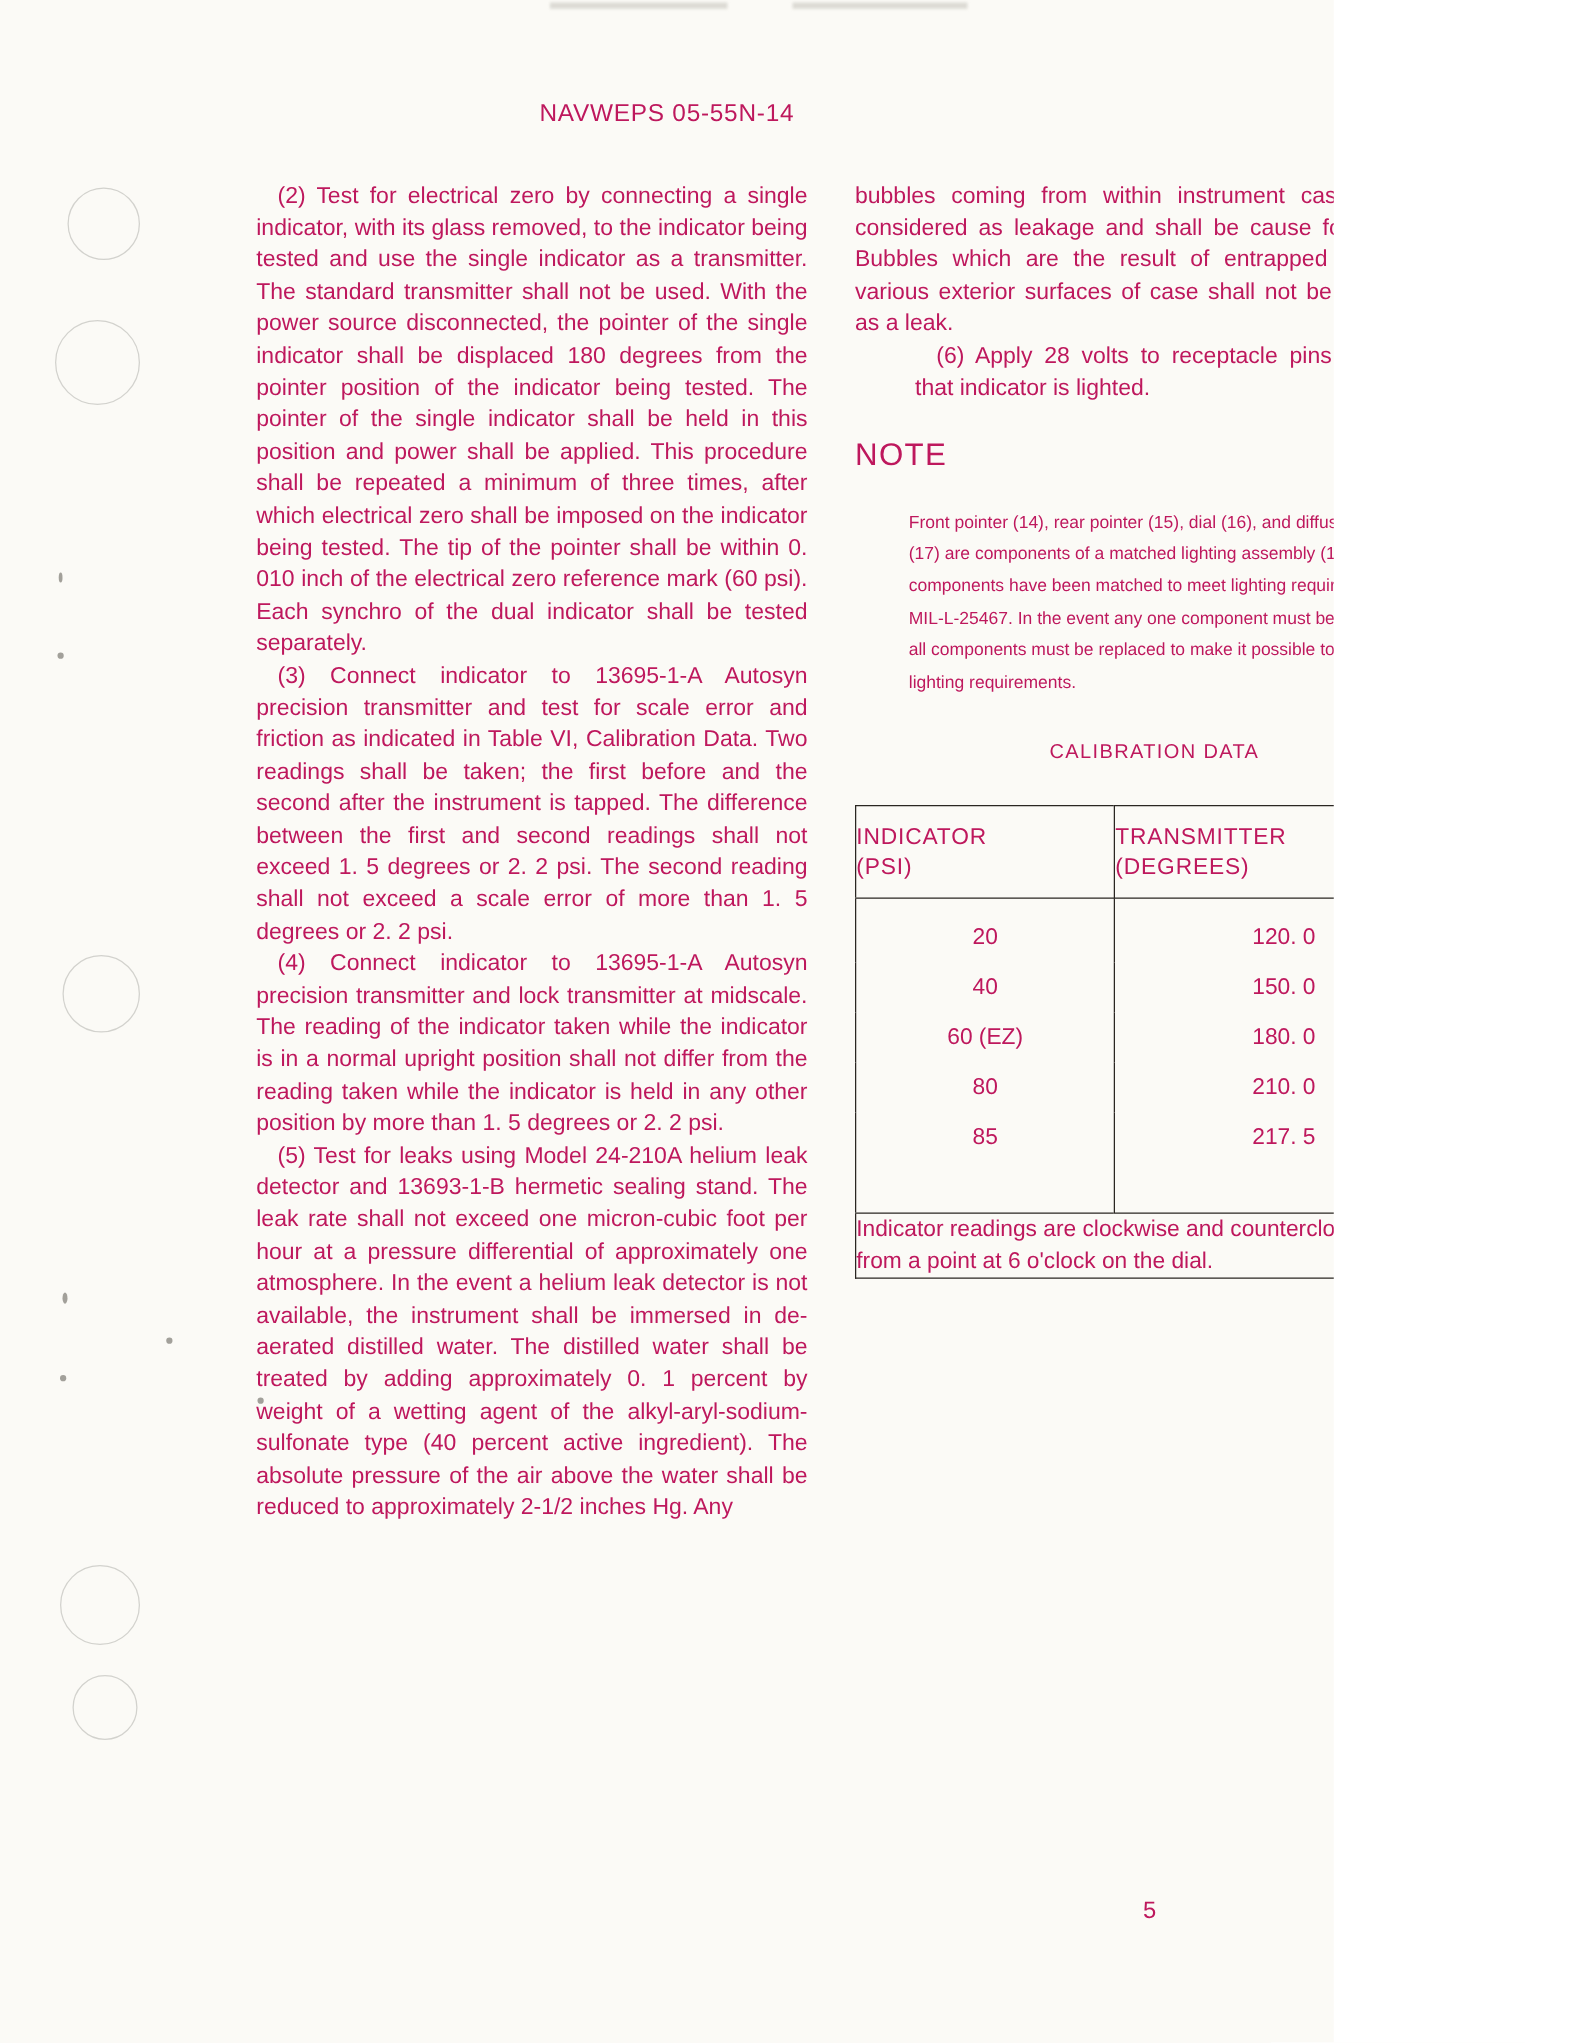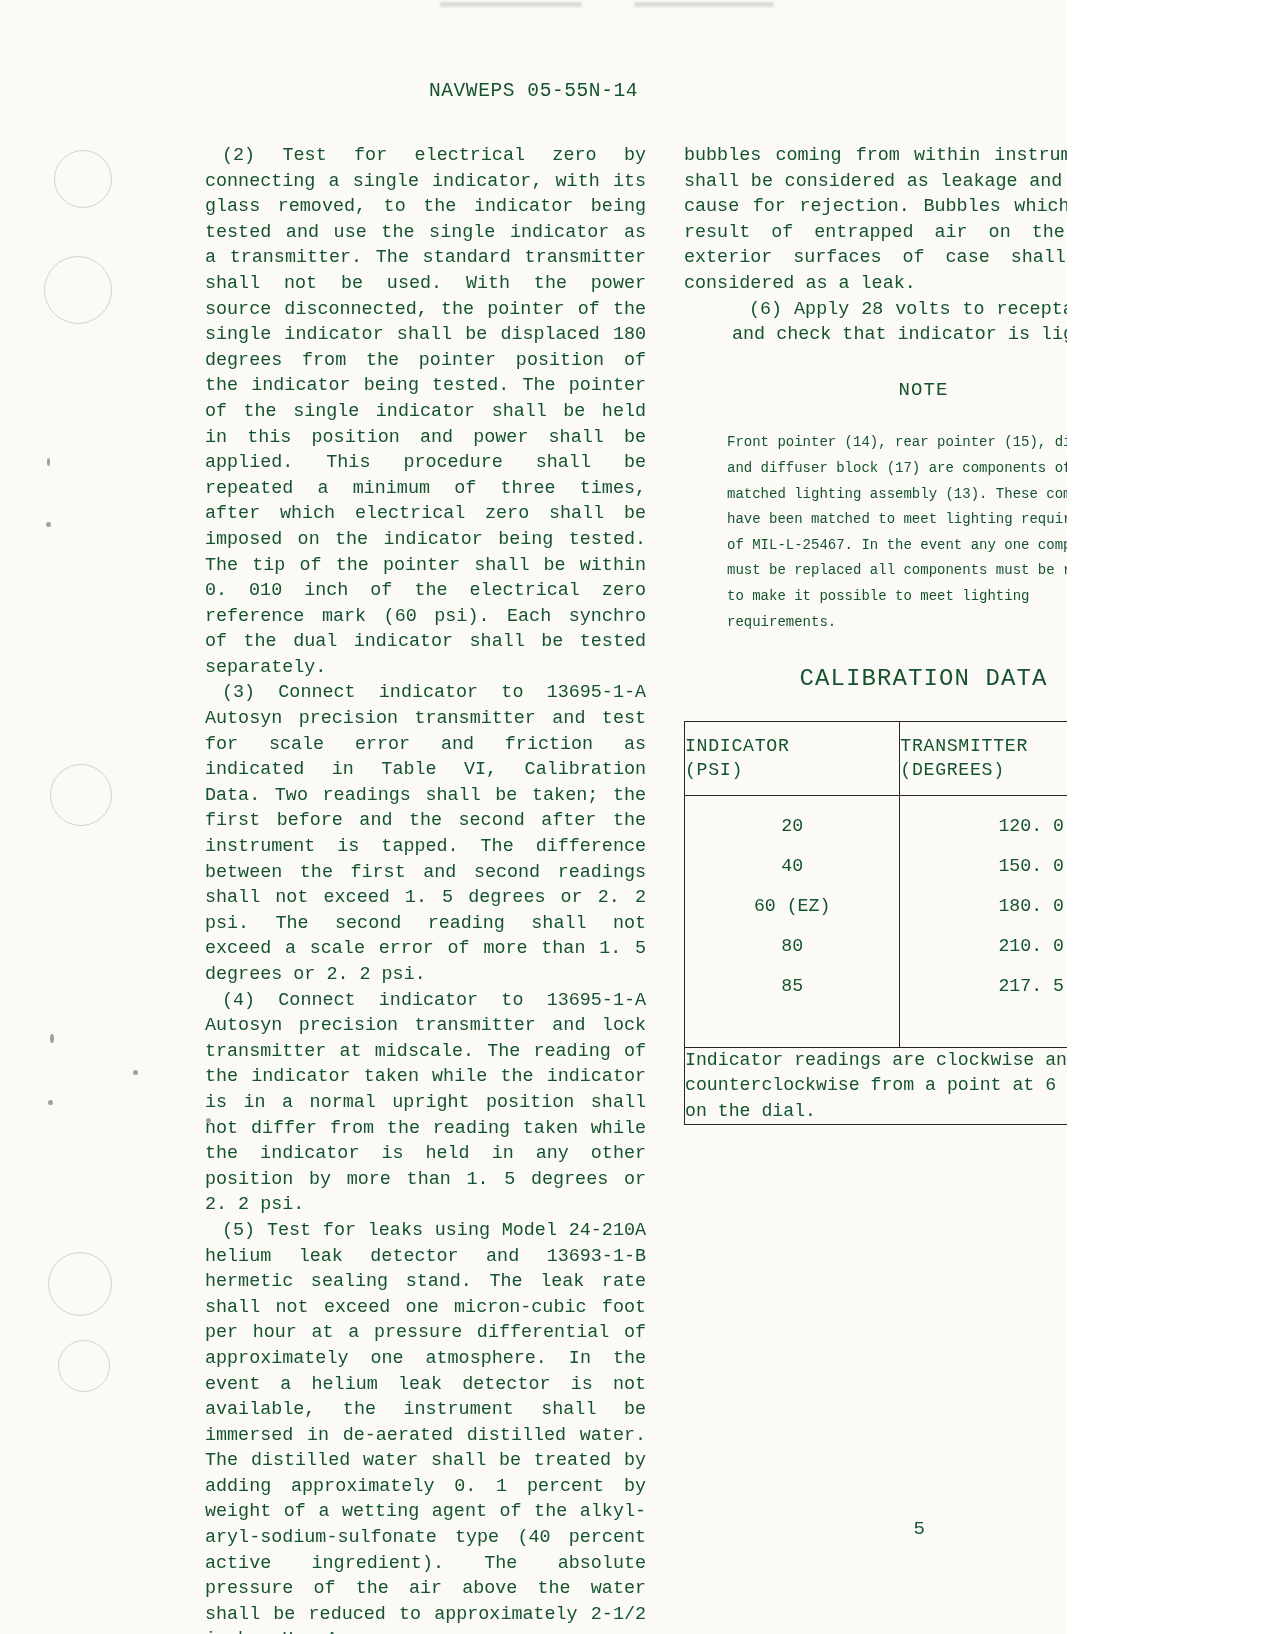--- a/index.html
+++ b/index.html
@@ -6,22 +6,22 @@
     margin: 0;
     padding: 0;
     background: #ffffff;
   }
   #page {
     position: relative;
     width: 1067px;
     height: 1634px;
     background: #fbfaf6;
     overflow: hidden;
-    font-family: Liberation Mono, monospace;
-    color: #14532d;
+    font-family: Liberation Sans, sans-serif;
+    color: #be185d;
   }
   
   .scan-smudge {
     position: absolute;
     background: rgba(150,145,135,0.30);
     filter: blur(1.2px);
   }
   .punch-hole {
     position: absolute;
     border: 1.4px solid rgba(150,150,145,0.40);
@@ -57,22 +57,21 @@
     margin: 0;
     text-align: justify;
     text-justify: inter-word;
   }
   .para.indent { text-indent: 17px; margin-left: 48px; }
   .para + .para { margin-top: 0; }
 
   
   #note-heading {
     margin: 30px 0 13px 0;
-    text-align: center;
-    font-size: 19px;
+    font-size: 25px;
     letter-spacing: 1.1px;
   }
   #note-body {
     margin: 27px 0 0 0;
     padding-left: 43px;
     padding-right: 20px;
     font-size: 14px;
     line-height: 25.6px;
     text-align: left;
   }
@@ -80,21 +79,21 @@
   
   #table-number {
     margin: 48px 0 0 0;
     text-align: center;
     font-size: 18.8px;
     letter-spacing: 1.3px;
   }
   #table-caption {
     margin: 31px 0 17px 0;
     text-align: center;
-    font-size: 24px;
+    font-size: 16px;
     letter-spacing: 1.1px;
   }
 
   
   #calibration-table {
     margin-top: 29px;
     width: 479px;
     border-collapse: collapse;
     font-size: 18.2px;
   }

